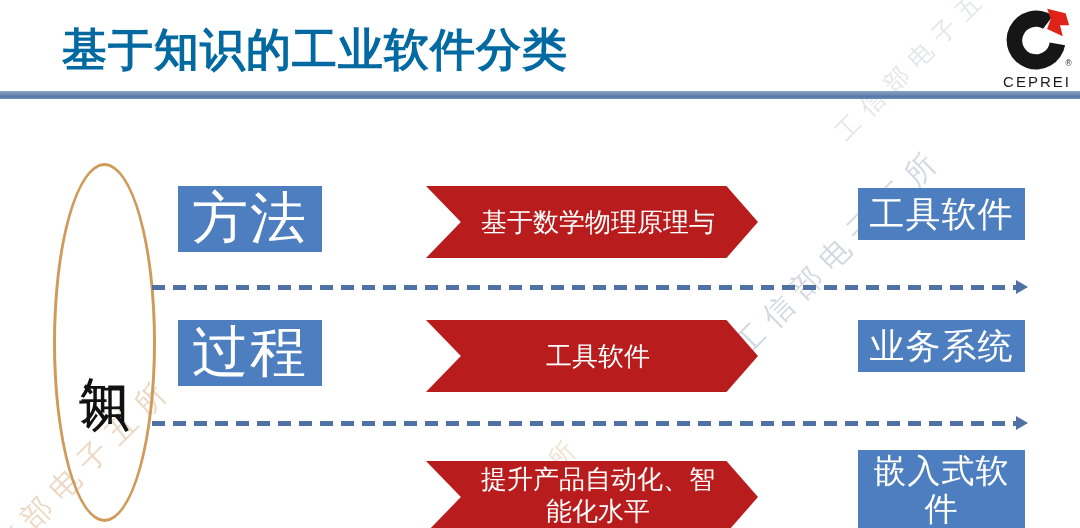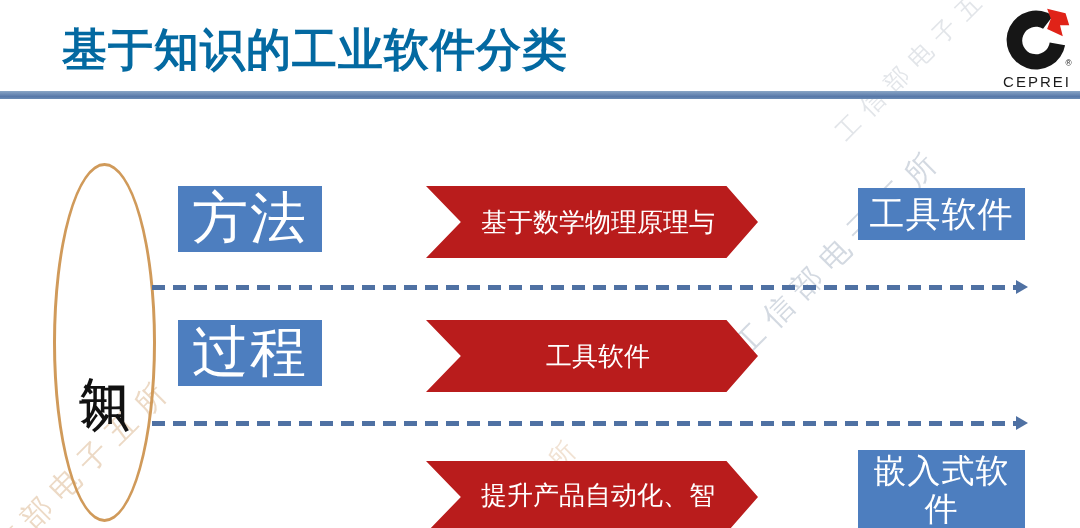--- a/index.html
+++ b/index.html
@@ -110,21 +110,23 @@
     <div>基于数学物理原理与</div>
   </div>
   <div class="result-box result-row1">工具软件</div>
 
   <div class="dashed-arrow dash1"></div>
 
   <div class="cat-box row2">过程</div>
   <div class="chevron row2">
     <div>工具软件</div>
   </div>
+  <div class="result-box result-row2">业务系统</div>
 
   <div class="dashed-arrow dash2"></div>
 
   <div class="chevron chev-row3">
     <div>提升产品自动化、智</div>
+    <div>能化水平</div>
   </div>
   <div class="result-box result-row3">嵌入式软件</div>
 
 </div>
 
 </body></html>

